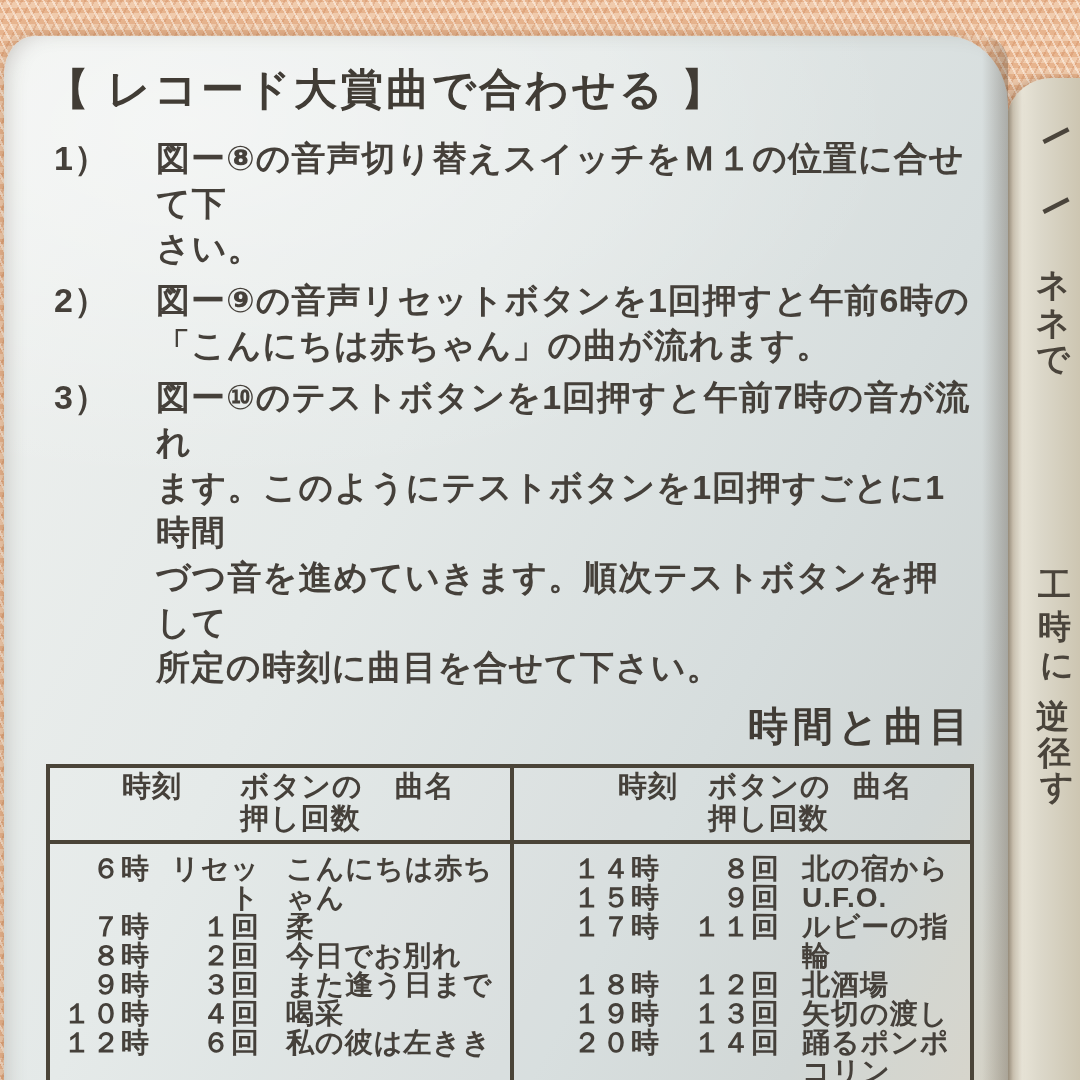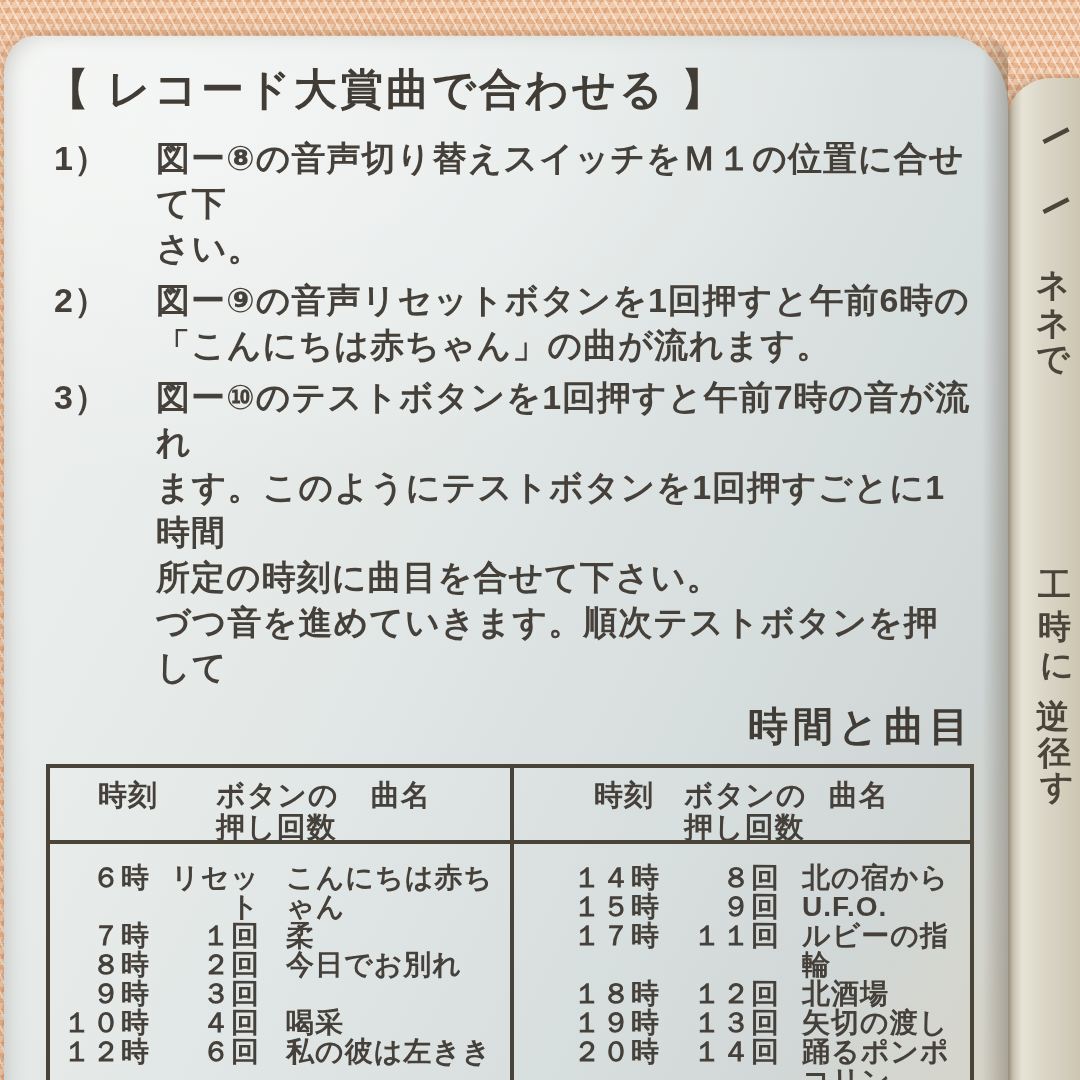--- a/index.html
+++ b/index.html
@@ -59,22 +59,22 @@
   }
   .songtable{
     position:relative;margin-top:14px;
     border:4px solid #4a4438;
     display:grid;grid-template-columns:1fr 1fr;
     background:rgba(255,255,255,.06);
   }
   .head-rule{position:absolute;top:72px;left:0;right:0;height:4px;background:#4a4438;}
   .half{padding-bottom:10px;}
   .half.right{border-left:4px solid #4a4438;}
-  .thead{display:flex;align-items:flex-start;height:72px;padding-top:11px;
-    font-size:29px;font-weight:600;line-height:32px;letter-spacing:1px;}
+  .thead{display:flex;align-items:flex-start;height:72px;padding-top:2px;
+    font-size:29px;font-weight:600;line-height:32px;letter-spacing:1px;margin-left:24px;}
   .h-btn{display:flex;flex-direction:column;}
   .half.left  .h-time{margin-left:48px;}
   .half.left  .h-btn{margin-left:58px;}
   .half.left  .h-song{margin-left:32px;}
   .half.right .h-time{margin-left:80px;}
   .half.right .h-btn{margin-left:30px;}
   .half.right .h-song{margin-left:22px;}
   .tbody{margin-top:12px;}
   .trow{display:grid;font-size:28px;line-height:29px;font-weight:700;letter-spacing:1px;}
   .half.left  .trow{grid-template-columns:100px 110px 1fr;}
@@ -121,22 +121,22 @@
       <div>図ー⑨の音声リセットボタンを1回押すと午前6時の</div>
       <div>「こんにちは赤ちゃん」の曲が流れます。</div>
     </div>
   </div>
 
   <div class="inst">
     <span class="inst-num">3）</span>
     <div class="inst-body">
       <div>図ー⑩のテストボタンを1回押すと午前7時の音が流れ</div>
       <div>ます。このようにテストボタンを1回押すごとに1時間</div>
+      <div>づつ音を進めていきます。順次テストボタンを押して</div>
       <div>所定の時刻に曲目を合せて下さい。</div>
-      <div>づつ音を進めていきます。順次テストボタンを押して</div>
     </div>
   </div>
 
   <div class="tbl-title">時間と曲目</div>
 
   <div class="songtable">
     <div class="head-rule"></div>
 
     <div class="half left">
       <div class="thead">
@@ -159,20 +159,21 @@
           <span class="c-song">柔</span>
         </div>
         <div class="trow">
           <span class="c-time">８時</span>
           <span class="c-count">２回</span>
           <span class="c-song">今日でお別れ</span>
         </div>
         <div class="trow">
           <span class="c-time">９時</span>
           <span class="c-count">３回</span>
+          <span class="c-song">また逢う日まで</span>
         </div>
         <div class="trow">
           <span class="c-time">１０時</span>
           <span class="c-count">４回</span>
           <span class="c-song">喝采</span>
         </div>
         <div class="trow">
           <span class="c-time">１２時</span>
           <span class="c-count">６回</span>
           <span class="c-song">私の彼は左きき</span>

